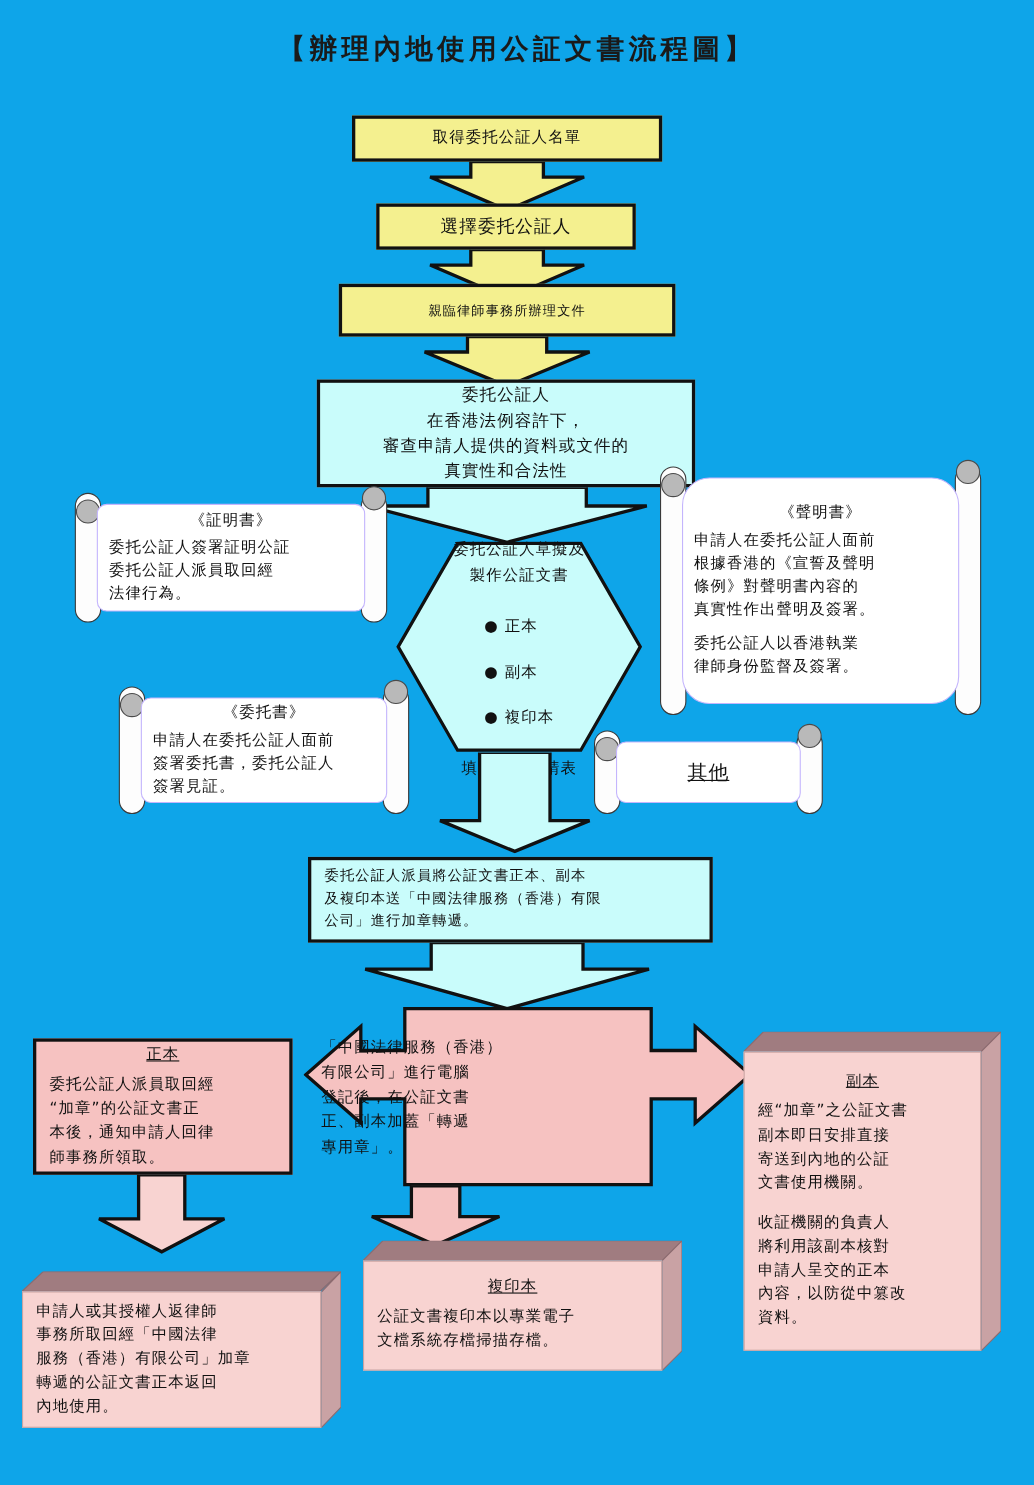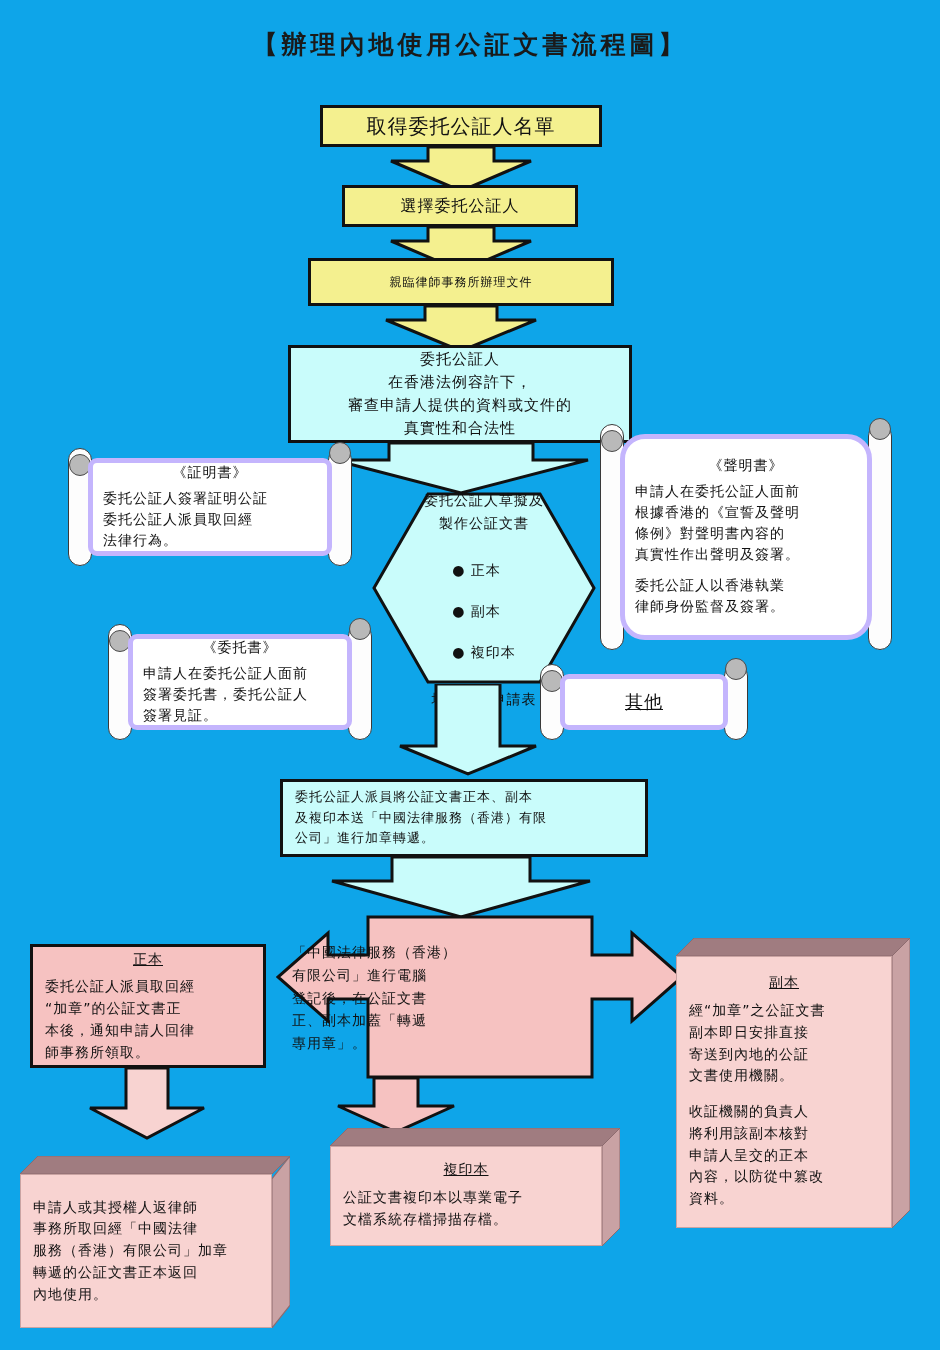--- a/index.html
+++ b/index.html
@@ -85,21 +85,21 @@
   .scroll {
     position: absolute;
   }
   .scroll .sheet {
     position: absolute;
     left: 22px;
     top: 10px;
     right: 22px;
     bottom: 10px;
     background: #ffffff;
-    border: 5px solid #c4b5fd;
+    border: 1px solid #c4b5fd;
     border-radius: 9px;
     box-sizing: border-box;
     display: flex;
     flex-direction: column;
     justify-content: center;
     padding: 6px 10px;
   }
   .scroll .roll {
     position: absolute;
     top: 0;
@@ -188,21 +188,21 @@
   #dblarrow { position: absolute; }
   #dblarrow svg { display: block; }
 </style>
 </head>
 <body>
 
 <div id="page">
 
   <div id="title" class="cn">【辦理內地使用公証文書流程圖】</div>
 
-  <div class="box yellow cn" style="left:320px; top:105px; width:282px; height:42px; font-size:20px;">
+  <div class="box yellow cn" style="left:320px; top:105px; width:282px; height:42px; font-size:14px;">
     <span>取得委托公証人名單</span>
   </div>
 
   <div class="downarrow" style="left:390px; top:147px;">
     <svg width="142" height="45" viewBox="0 0 142 45">
       <polygon points="38,0 104,0 104,14 141,14 71,44 1,14 38,14" fill="#F4F08F" stroke="#111111" stroke-width="3"></polygon>
     </svg>
   </div>
 
   <div class="box yellow cn" style="left:342px; top:185px; width:236px; height:42px; font-size:16px;">
@@ -231,21 +231,21 @@
 審查申請人提供的資料或文件的
 真實性和合法性</span>
   </div>
 
   <div class="downarrow" style="left:332px; top:443px;">
     <svg width="258" height="52" viewBox="0 0 258 52">
       <polygon points="57,0 201,0 201,17 256,17 129,50 2,17 57,17" fill="#C9FCFB" stroke="#111111" stroke-width="3"></polygon>
     </svg>
   </div>
 
-  <div id="hexagon" style="left:372px; top:492px; width:224px; height:216px;">
+  <div id="hexagon" style="left:360px; top:492px; width:224px; height:216px;">
     <svg width="224" height="192" viewBox="0 0 224 192">
       <polygon points="56,2 168,2 222,96 168,190 56,190 2,96" fill="#C9FCFB" stroke="#111111" stroke-width="3"></polygon>
     </svg>
     <div class="hex-text cn" style="font-size:14px;">
       <div>委托公証人草擬及
 製作公証文書</div>
       <div class="bullets">
         <div>● <span>正本</span></div>
         <div>● <span>副本</span></div>
         <div>● <span>複印本</span></div>
@@ -385,21 +385,21 @@
     <svg class="side" width="18" height="118" viewBox="0 0 18 118" preserveAspectRatio="none">
       <polygon points="0,18 18,0 18,100 0,118" fill="#C9A2A4" stroke="#8d6b6f" stroke-width="1"></polygon>
     </svg>
     <div class="face cn" style="font-size:14px;">
       <div class="hd">複印本</div>
       <div class="bd">公証文書複印本以專業電子
 文檔系統存檔掃描存檔。</div>
     </div>
   </div>
 
-  <div class="box3d" style="left:20px; top:1156px; width:270px; height:172px;">
+  <div class="box3d" style="left:20px; top:1156px; width:270px; height:142px;padding-left:20px;">
     <svg class="top" width="270" height="18" viewBox="0 0 270 18" preserveAspectRatio="none">
       <polygon points="0,18 18,0 270,0 252,18" fill="#A07C80" stroke="#8d6b6f" stroke-width="1"></polygon>
     </svg>
     <svg class="side" width="18" height="136" viewBox="0 0 18 136" preserveAspectRatio="none">
       <polygon points="0,18 18,0 18,118 0,136" fill="#C9A2A4" stroke="#8d6b6f" stroke-width="1"></polygon>
     </svg>
     <div class="face cn" style="font-size:14px;">
       <div class="bd">申請人或其授權人返律師
 事務所取回經「中國法律
 服務（香港）有限公司」加章

